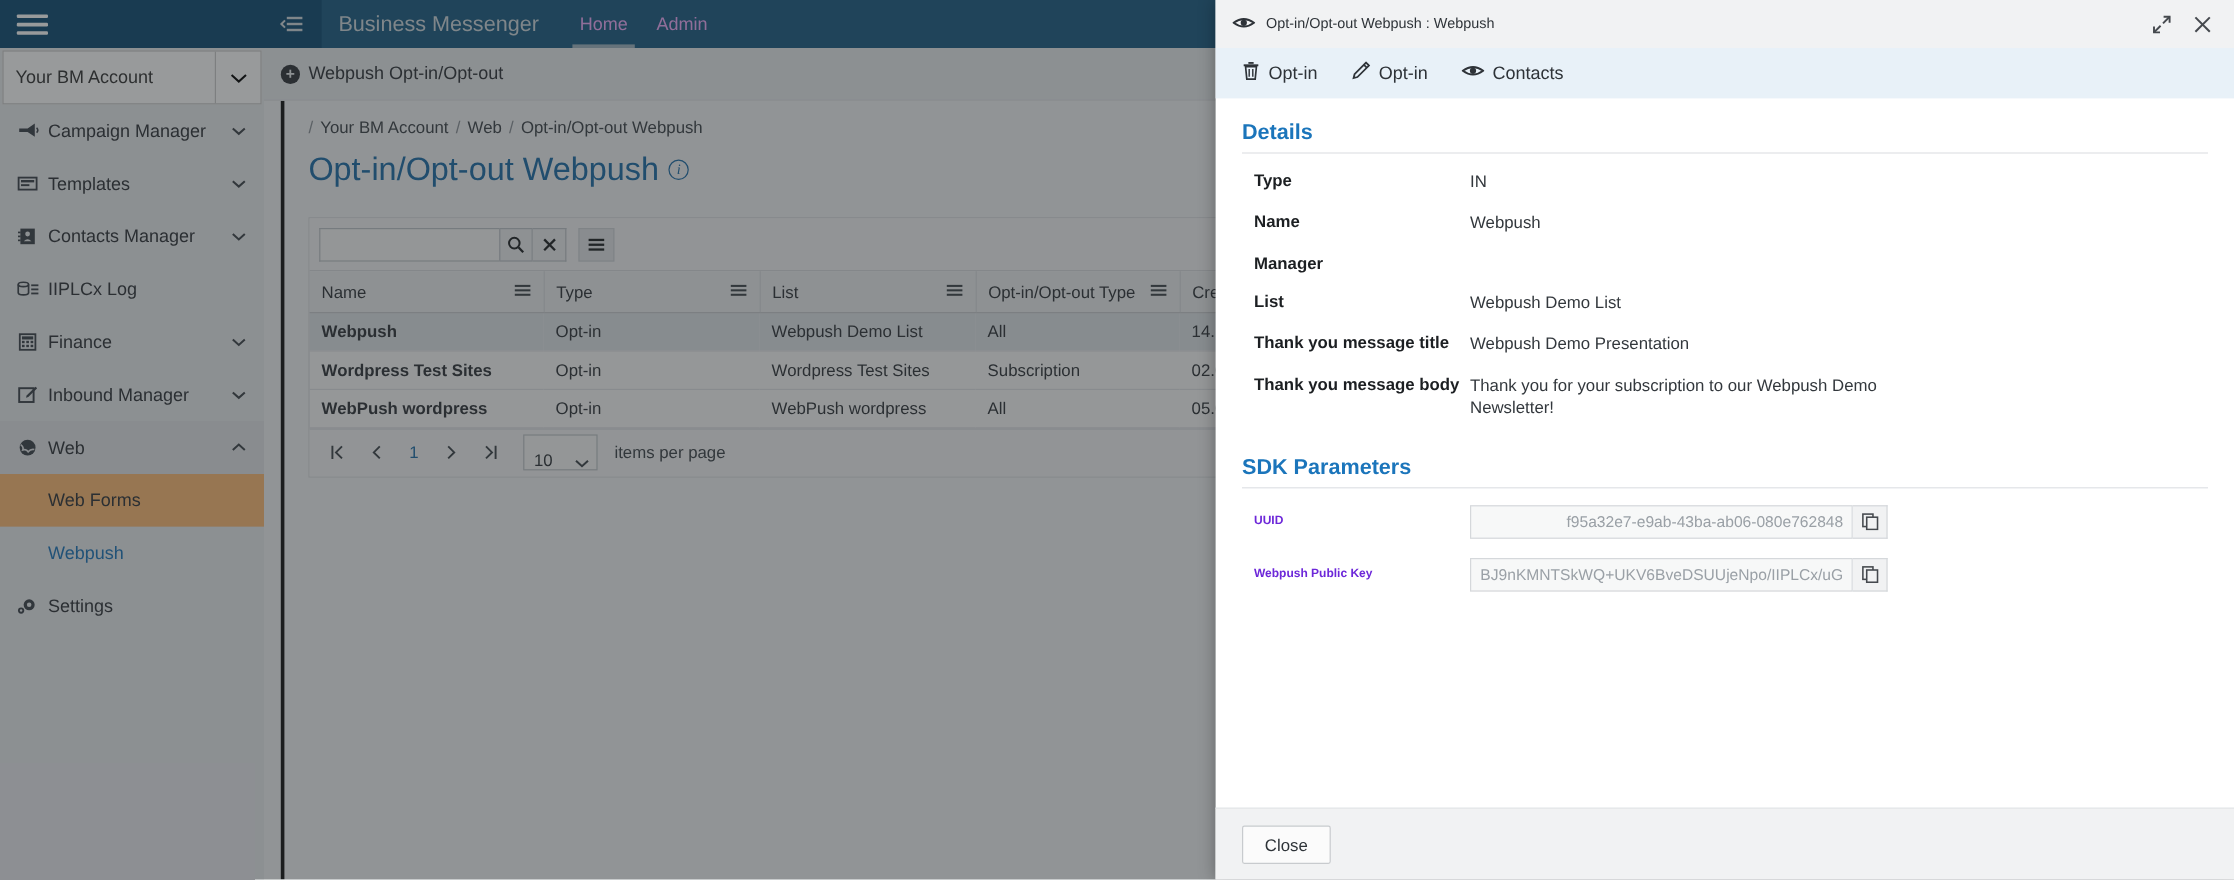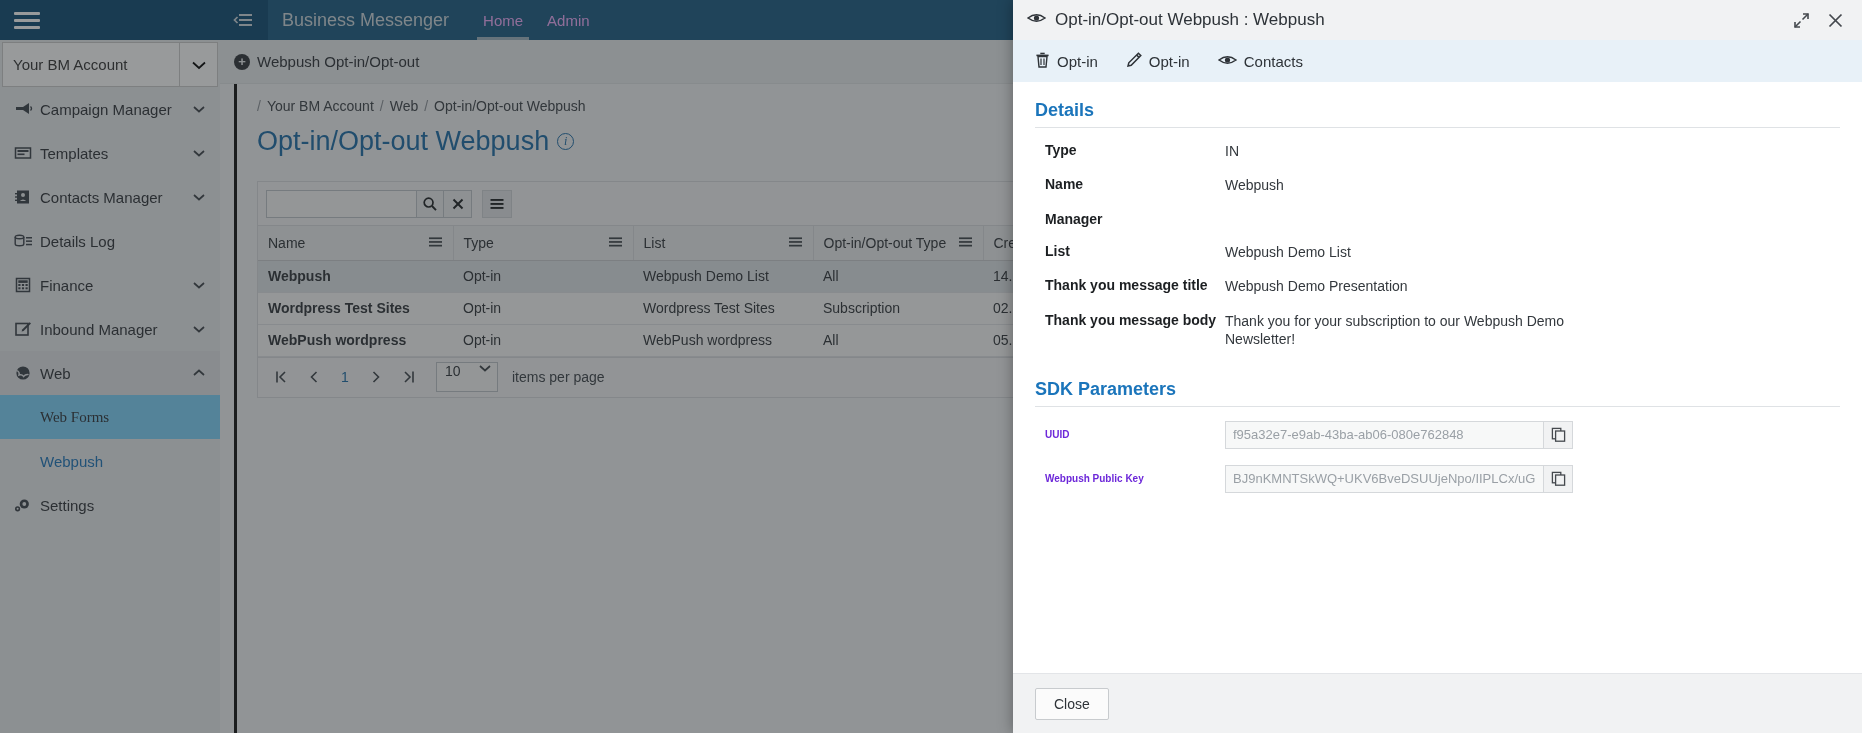--- a/index.html
+++ b/index.html
@@ -31,21 +31,21 @@
 
   .navlist { flex:1; overflow:hidden; }
   .nav-item { height:44px; display:flex; align-items:center; padding:0 12px 0 14px;
               font-size:15px; color:#2e3338; cursor:pointer; position:relative; }
   .nav-item .ico { width:26px; flex:0 0 26px; display:flex; align-items:center; color:#3a4149; }
   .nav-item .txt { flex:1; white-space:nowrap; overflow:hidden; }
   .nav-item .chev { width:18px; flex:0 0 18px; display:flex; align-items:center; justify-content:center; }
   .nav-item.open { background:#e2e4e8; }
   .nav-sub { height:44px; display:flex; align-items:center; padding-left:40px; font-size:15px;
              color:#2e3338; cursor:pointer; }
-  .nav-sub.sub-in-open { background:#7dd3fc;font-family:Liberation Serif, serif; }
+  .nav-sub.sub-in-open { background:#fdba74; }
   .nav-sub.active { color:#1b75bb; background:#e9ebee; }
 
   
   .main { flex:1; height:733px; display:flex; flex-direction:column; background:#f2f3f5; position:relative; }
   .topbar { height:40px; background:#195b82; display:flex; align-items:stretch; flex:0 0 40px; }
   .tb-collapse { width:48px; display:flex; align-items:center; justify-content:center; background:#0d4a72; }
   .tb-brand { font-size:18px; color:#cfd8de; display:flex; align-items:center; padding:0 22px 0 14px; white-space:nowrap; }
   .tb-tab { font-size:15px; color:#f0abfc; display:flex; align-items:center; padding:0 12px; position:relative; cursor:pointer; }
   .tb-tab.active::after { content:""; position:absolute; left:6px; right:6px; bottom:0; height:3px; background:#9fb4c2; }
 
@@ -89,54 +89,54 @@
                         white-space:nowrap; }
   table.grid tbody tr.sel { background:#dfe4e8; }
   table.grid tbody td.nm { font-weight:bold; }
 
   .pager { height:40px; background:#f3f4f6; display:flex; align-items:center; gap:4px; padding:0 10px;
            border-top:1px solid #d8dbdf; font-size:14px; color:#3d4349; }
   .pg-ic { width:28px; height:28px; display:flex; align-items:center; justify-content:center;
            color:#3d4349; cursor:pointer; font-size:17px; }
   .pg-num { width:26px; text-align:center; color:#1b6ca8; cursor:pointer; }
   .pp-select { margin-left:10px; width:62px; height:30px; border:1px solid #bfc4c9; background:#f8f8f8;
-               display:flex; align-items:flex-start; }
+               display:flex; align-items:flex-end; }
   .pp-select .v { flex:1; padding-left:8px; font-size:14px; color:#2e3338; }
   .pp-select .cv { width:24px; display:flex; align-items:center; justify-content:center; }
   .pp-label { margin-left:10px; font-size:14px; color:#3d4349; }
 
   
   #scrim { position:absolute; inset:0; background:rgba(40,43,47,0.48); }
 
   
   .panel { position:absolute; top:0; right:0; width:849px; height:733px; background:#fff;
            display:flex; flex-direction:column; box-shadow:0 0 14px rgba(0,0,0,0.35); }
   .p-head { height:40px; background:#f1f2f3; display:flex; align-items:center; padding:0 10px 0 14px;
             flex:0 0 40px; }
-  .p-head .ttl { flex:1; display:flex; align-items:center; gap:9px; font-size:17px; color:#2e3338; }
+  .p-head .ttl { flex:1; display:flex; gap:9px; font-size:12px; color:#2e3338; }
   .p-head .hbtn { width:34px; height:34px; display:flex; align-items:center; justify-content:center;
                   cursor:pointer; color:#45494e; }
   .p-tools { height:42px; background:#e8f1f8; display:flex; align-items:center; padding-left:22px;
              gap:28px; flex:0 0 42px; }
   .p-tool { display:flex; align-items:center; gap:7px; font-size:15px; color:#2e3338; cursor:pointer; }
 
   .p-body { flex:1; padding:18px 22px 0 22px; overflow:hidden; }
   .sec-title { font-size:18px; color:#1b75bb; margin:0 0 6px 0; }
   .sec-rule { height:1px; background:#dfe2e5; margin-bottom:14px; }
 
   .row { display:flex; margin-bottom:16px; align-items:flex-start; }
   .row .k { width:190px; flex:0 0 190px; font-size:14px; font-weight:bold; color:#1c1f22; padding-left:10px; }
   .row .v { flex:1; font-size:14px; color:#33383d; line-height:1.32; max-width:340px; }
 
   .sec2 { margin-top:30px; }
   .frow { display:flex; align-items:center; margin-bottom:16px; }
   .frow .k { width:190px; flex:0 0 190px; font-size:10px; font-weight:bold; color:#6d28d9; padding-left:10px; }
   .fwrap { display:flex; align-items:stretch; width:348px; }
   .fwrap input { flex:1; height:28px; border:1px solid #d5d8db; background:#f7f8f8; color:#9aa0a6;
-                 font-size:13px; padding:0 7px; outline:none; font-family:"Liberation Sans", sans-serif; }
+                 font-size:13px; padding:0 7px; outline:none; font-family:"Liberation Sans", sans-serif;text-align:right; }
   .copybtn { width:29px; height:28px; border:1px solid #d5d8db; border-left:none; background:#f1f2f3;
              display:flex; align-items:center; justify-content:center; cursor:pointer; }
 
   .p-foot { height:60px; background:#f1f2f3; display:flex; align-items:center; padding-left:22px;
             flex:0 0 60px; border-top:1px solid #e3e5e8; }
   .closebtn { height:32px; padding:0 18px; border:1px solid #c8cbce; background:#fbfbfb; font-size:14px;
               color:#2e3338; cursor:pointer; font-family:"Liberation Sans", sans-serif; border-radius:2px; }
   .hl { fill:none; stroke:currentColor; stroke-width:1.7; }
 </style>
 </head>
@@ -219,21 +219,21 @@
       <div class="nav-item">
         <span class="ico">
           <svg width="19" height="16" viewBox="0 0 19 16">
               <ellipse cx="5.5" cy="4" rx="4.3" ry="1.8" fill="none" stroke="#3a4149" stroke-width="1.4"></ellipse>
               <path d="M1.2 4 L1.2 11 Q1.2 12.8 5.5 12.8 Q9.8 12.8 9.8 11 L9.8 4" fill="none" stroke="#3a4149" stroke-width="1.4"></path>
               <rect x="12" y="4" width="6" height="1.5" fill="#3a4149"></rect>
               <rect x="12" y="7.4" width="6" height="1.5" fill="#3a4149"></rect>
               <rect x="12" y="10.8" width="6" height="1.5" fill="#3a4149"></rect>
             </svg>
         </span>
-        <span class="txt">Details Log</span>
+        <span class="txt">IIPLCx Log</span>
       </div>
 
       <div class="nav-item">
         <span class="ico">
           <svg width="18" height="16" viewBox="0 0 18 16">
               <rect x="2.5" y="1.5" width="13" height="13" fill="none" stroke="#3a4149" stroke-width="1.5"></rect>
               <rect x="4.3" y="3.3" width="9.4" height="2.6" fill="#3a4149"></rect>
               <rect x="4.3" y="7" width="2.2" height="2" fill="#3a4149"></rect>
               <rect x="7.9" y="7" width="2.2" height="2" fill="#3a4149"></rect>
               <rect x="11.5" y="7" width="2.2" height="2" fill="#3a4149"></rect>

